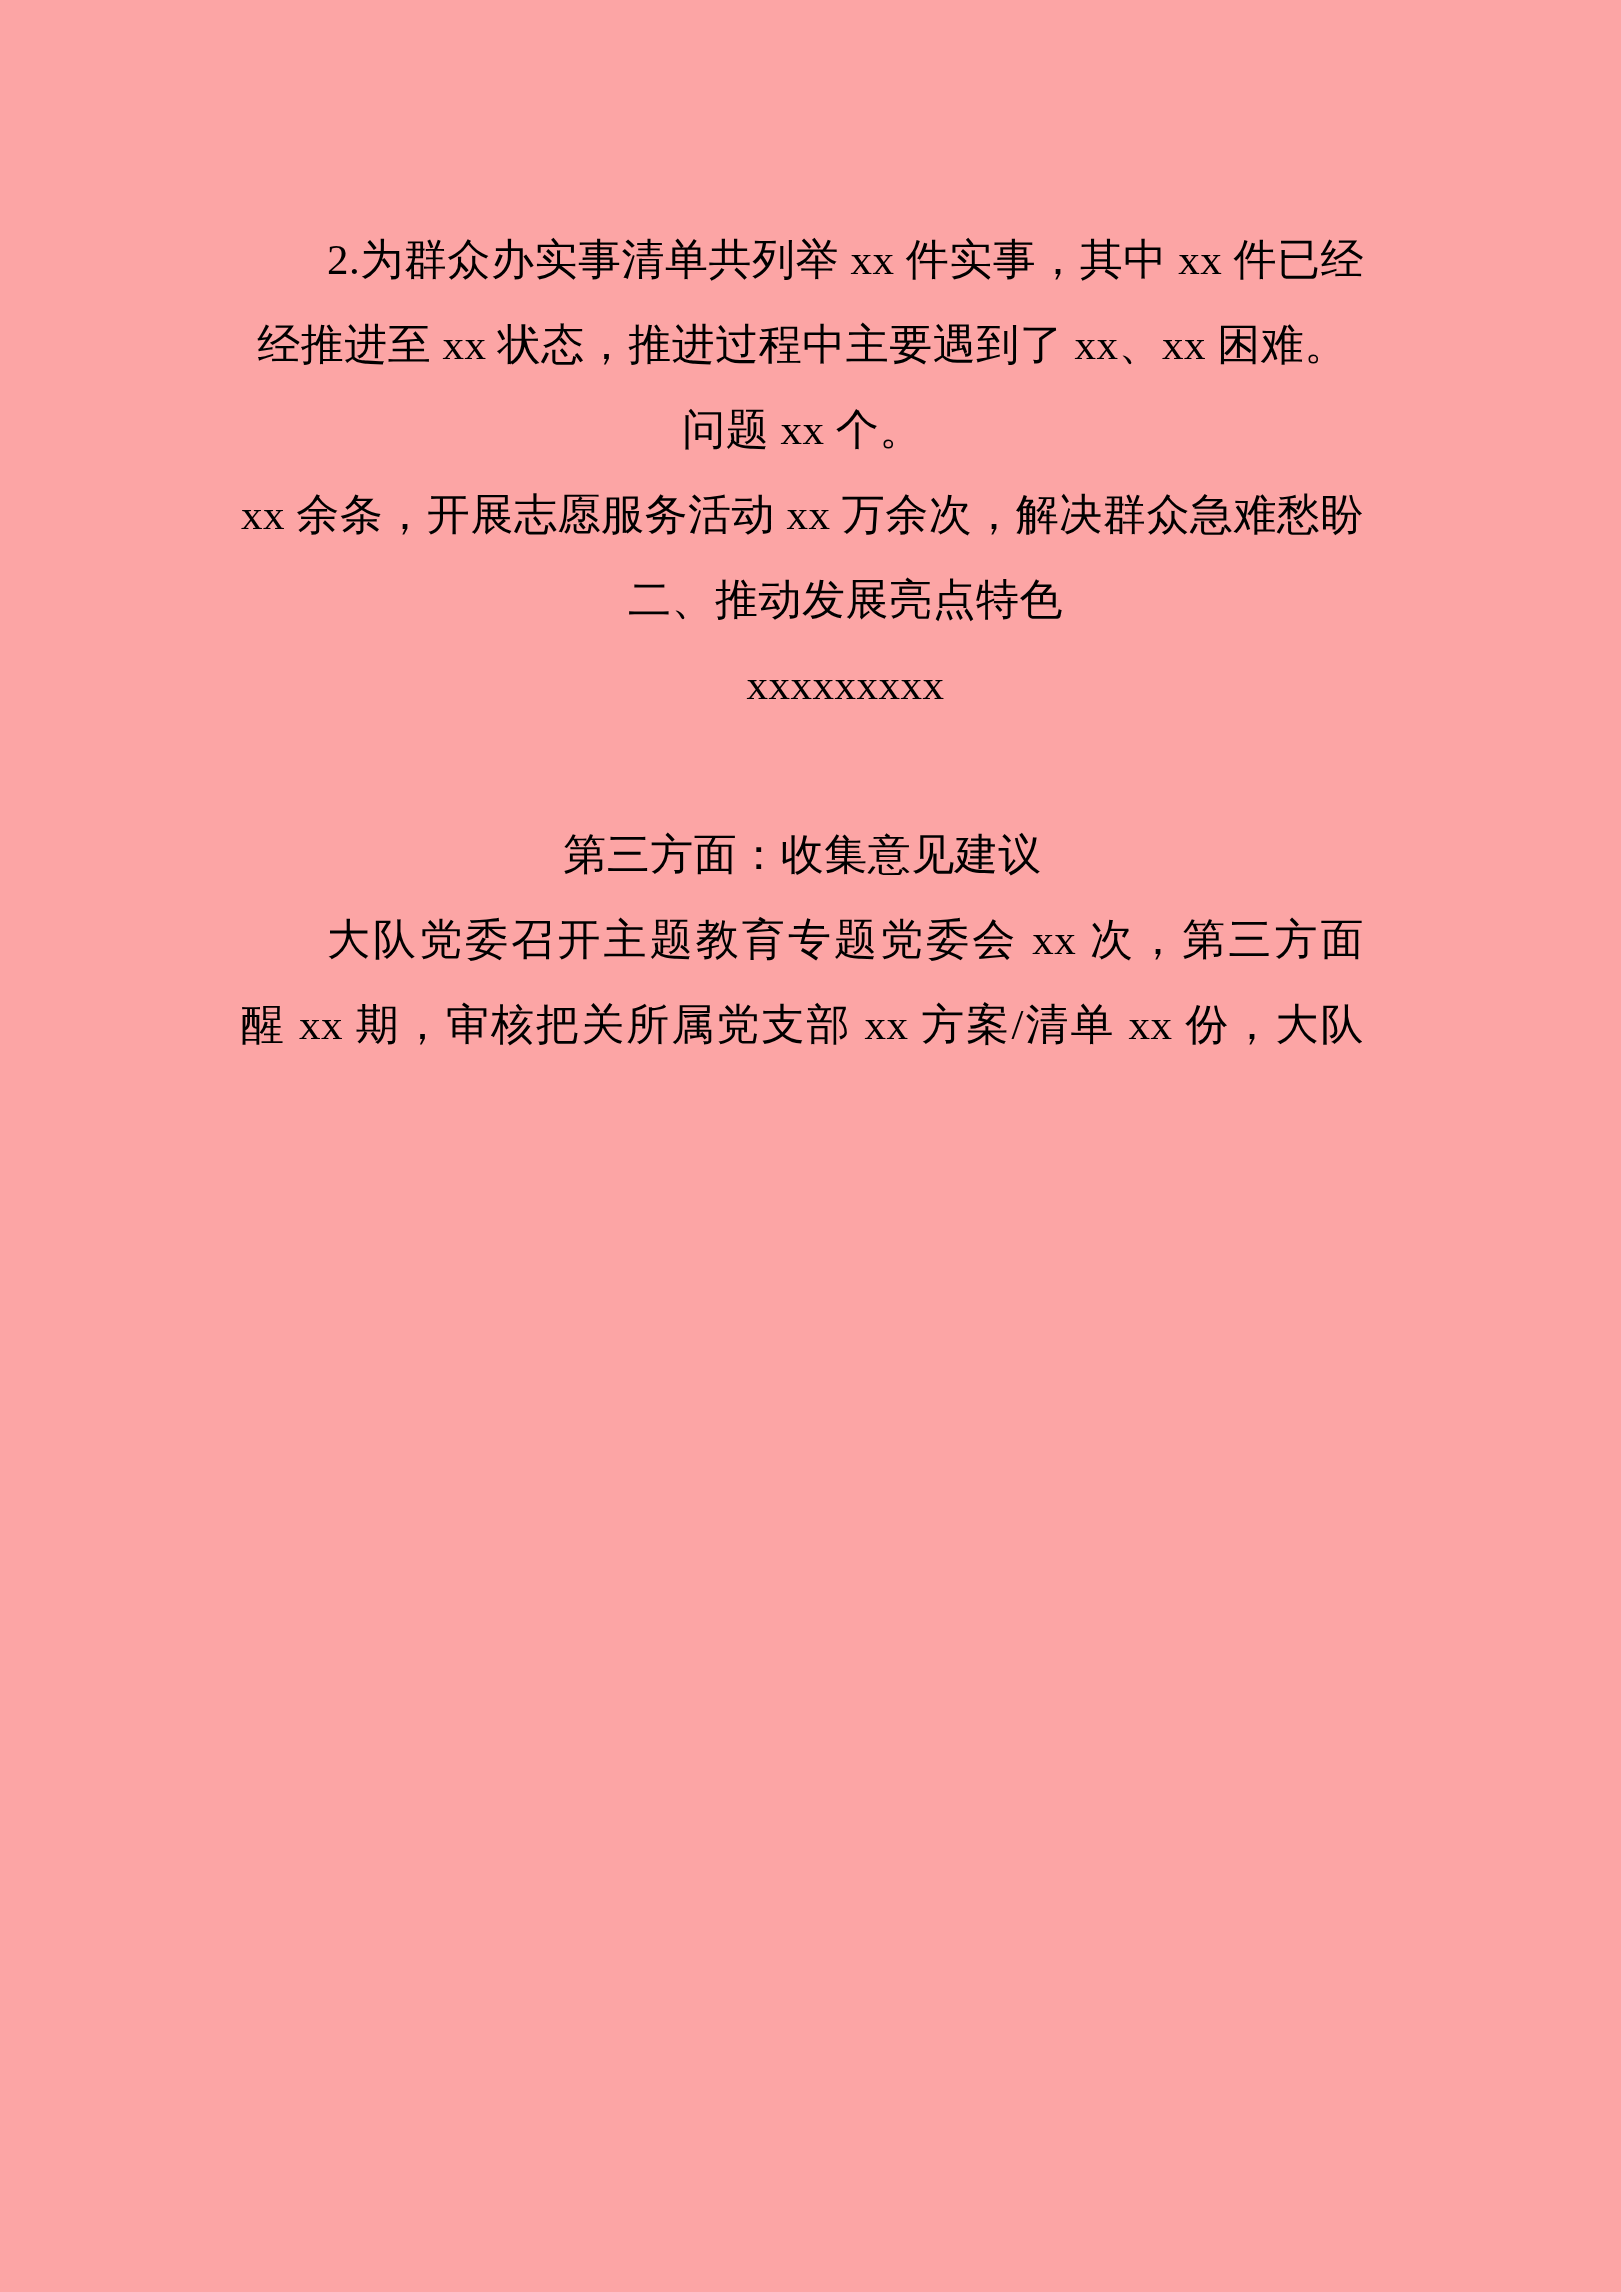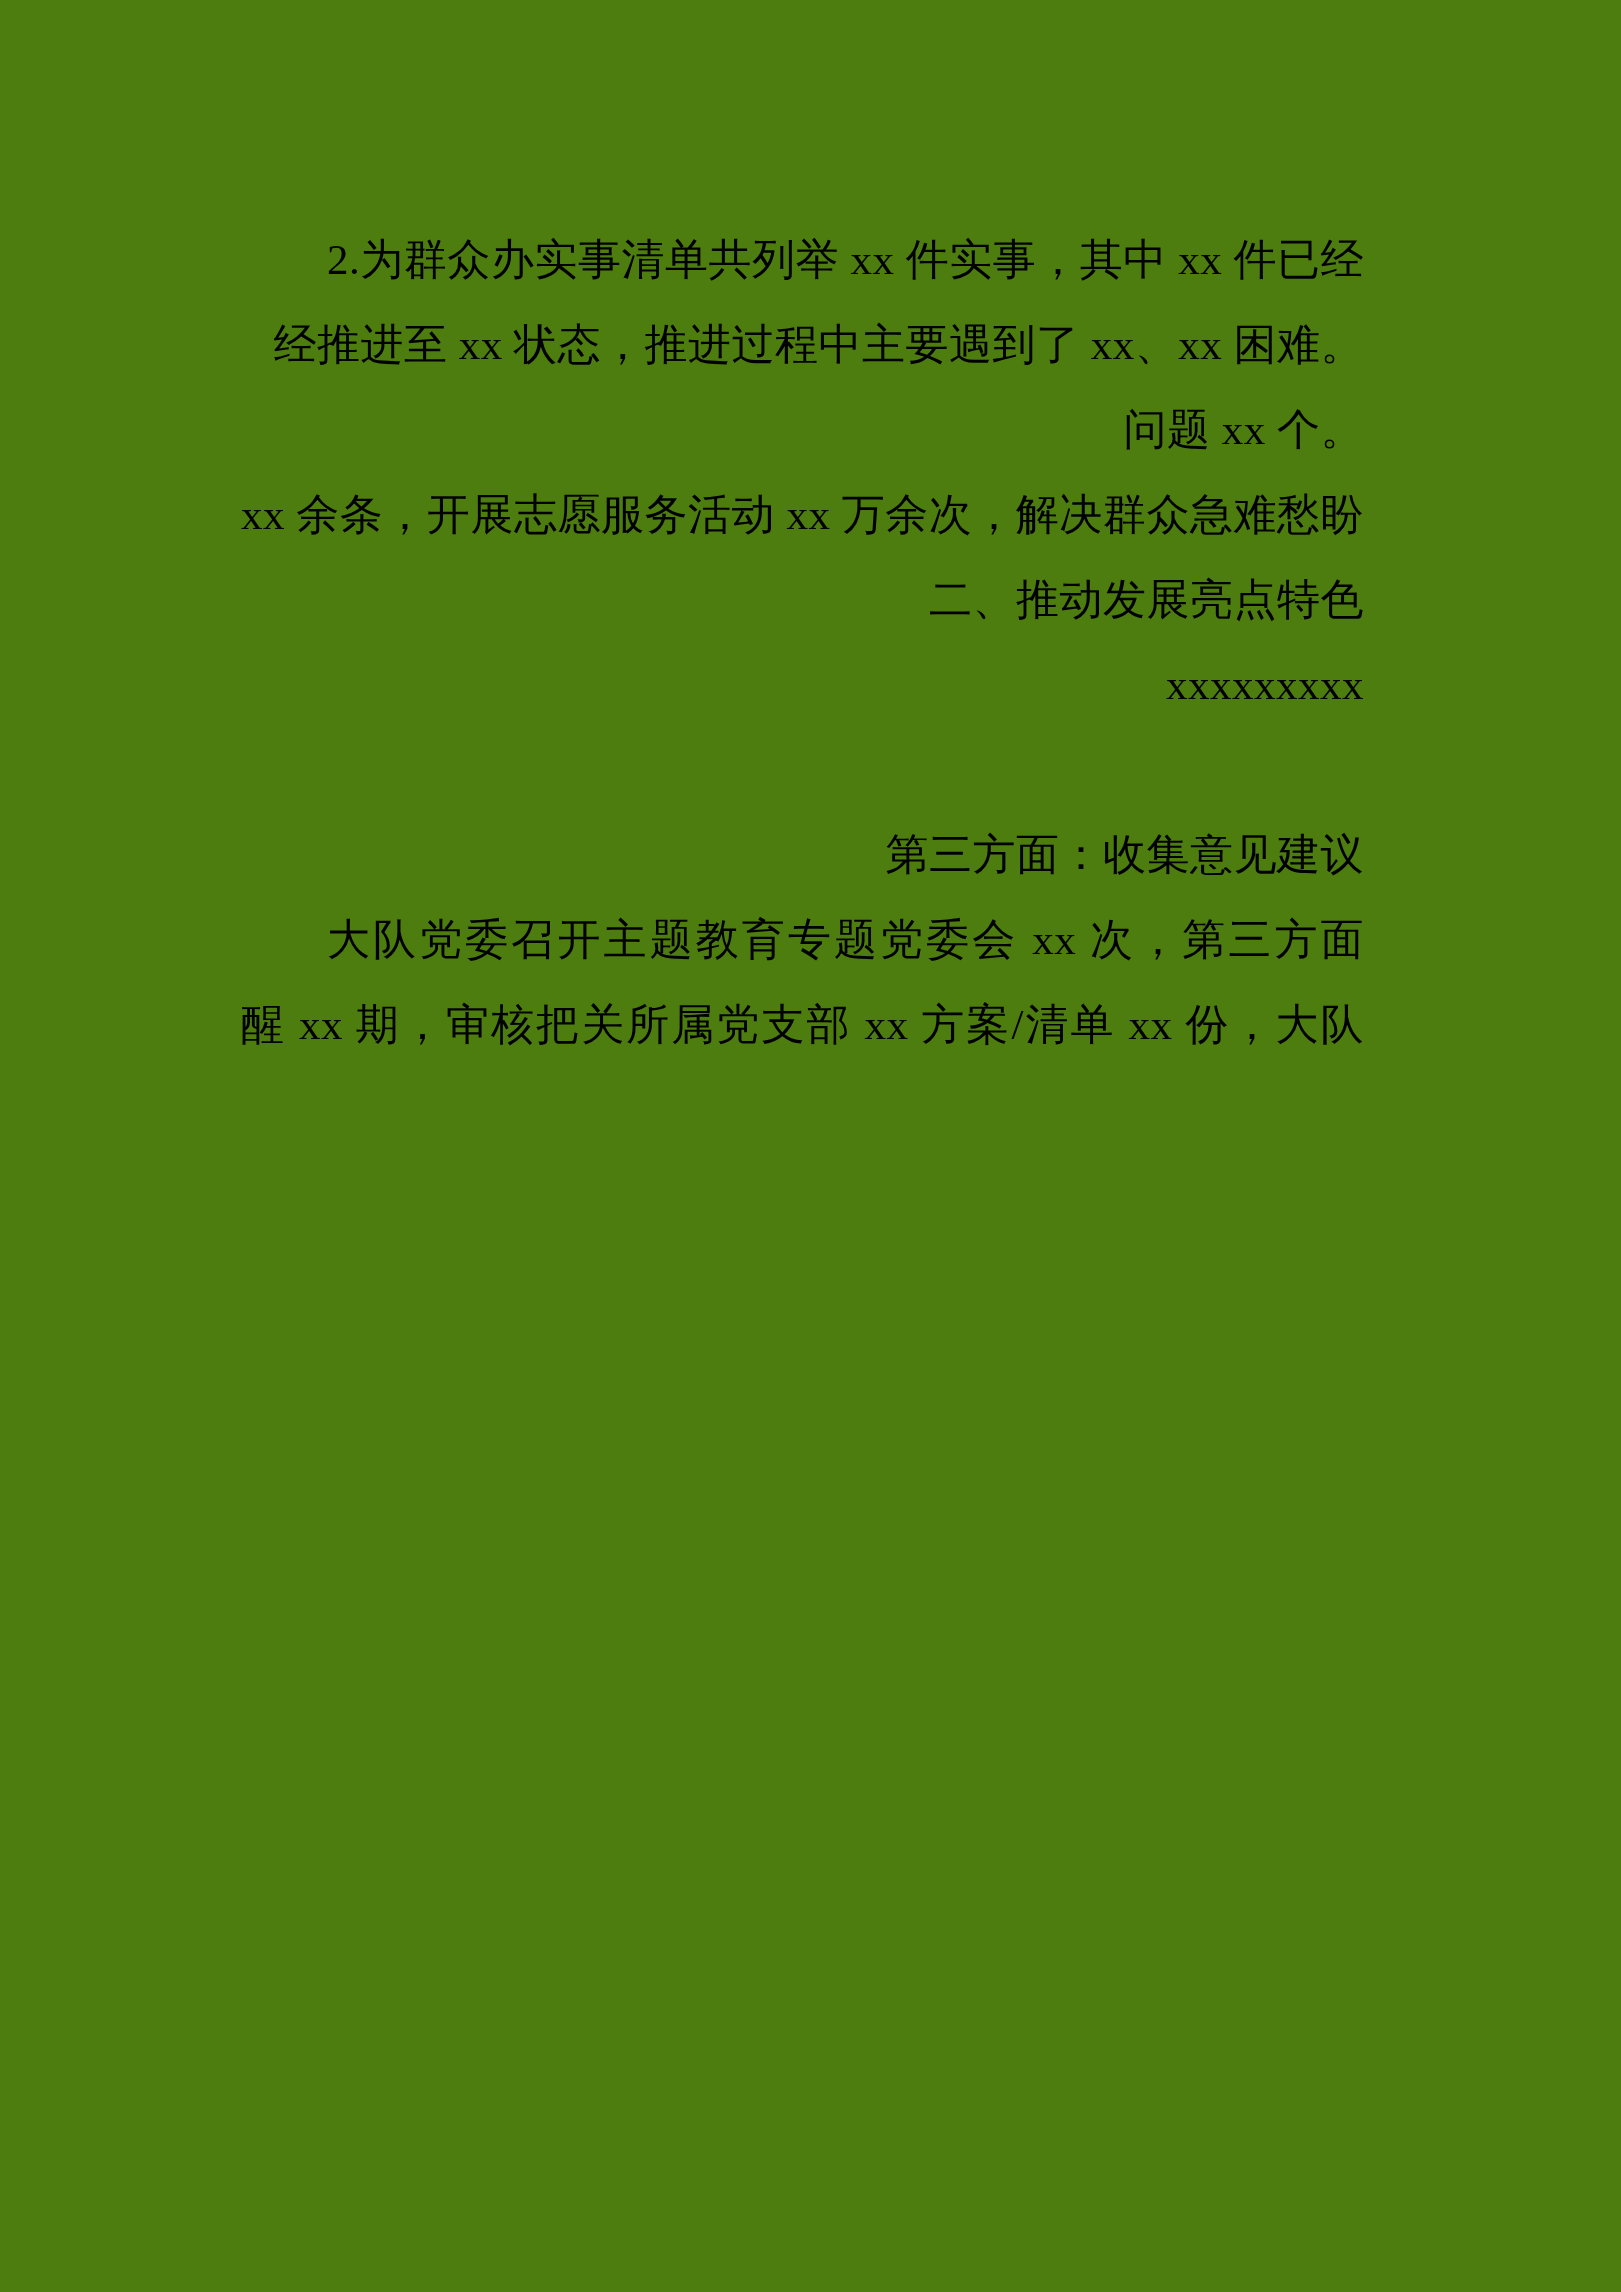--- a/index.html
+++ b/index.html
@@ -4,38 +4,38 @@
 <style>
   html, body {
     margin: 0;
     padding: 0;
     background: #ffffff;
   }
   .page {
     position: relative;
     width: 1621px;
     height: 2293px;
-    background: #4d7c0f;
+    background: #fca5a5;
     overflow: hidden;
     font-family: "Liberation Serif", "DejaVu Serif", serif;
   }
   .text-block {
     position: absolute;
     left: 241px;
     top: 217px;
     width: 1123px;
   }
   .line {
     height: 85px;
     line-height: 85px;
     font-size: 43px;
     color: #000000;
     white-space: normal;
     overflow: hidden;
-    text-align: right;
+    text-align: center;
     font-weight: 500;
     letter-spacing: 0.5px;
   }
   .indent {
     padding-left: 86px;
   }
   .jf {
     text-align: justify;
     text-align-last: justify;
     text-justify: inter-character;

